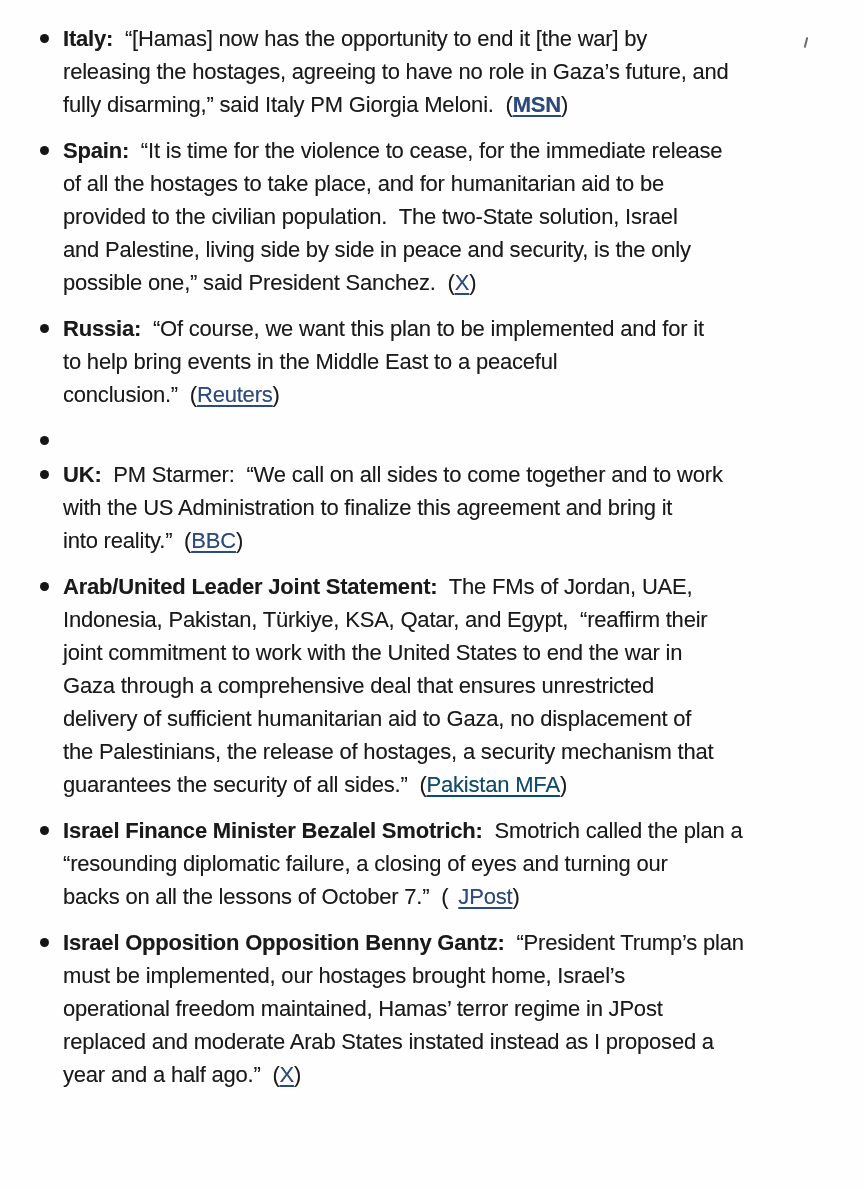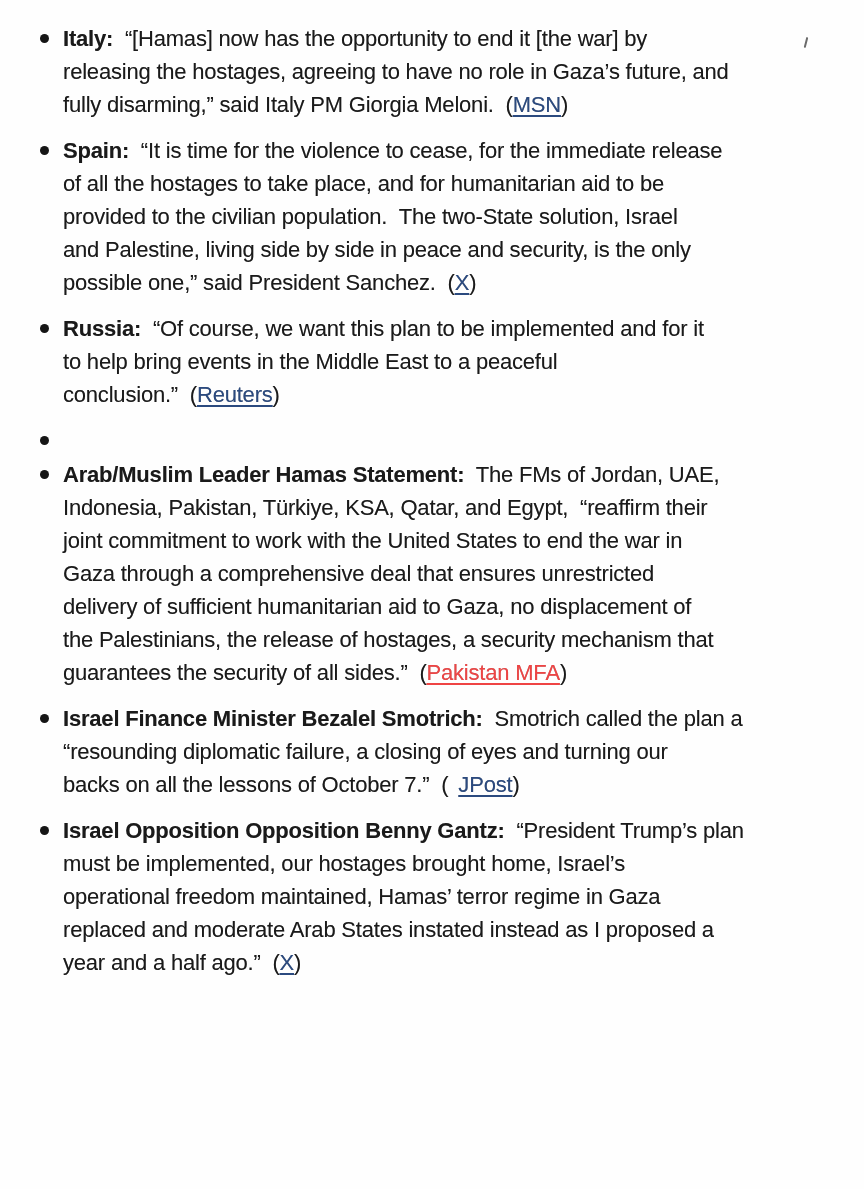--- a/index.html
+++ b/index.html
@@ -66,57 +66,63 @@
 </head>
 <body>
 
 <div class="page">
   <div class="scan-artifact"></div>
   <div class="bullet-list">
       <div class="bullet-item">
         <span class="marker"></span>
         <div class="bullet-text"><span class="bold">Italy:</span><span class="normal">  “[Hamas] now has the opportunity to end it [the war] by
 releasing the hostages, agreeing to have no role in Gaza’s future, and
-fully disarming,” said Italy PM Giorgia Meloni.  (</span><a class="doc-link" style="color: rgb(43, 74, 127);">MSN</a><span class="normal">)</span></div>
+fully disarming,” said Italy PM Giorgia Meloni.  (</span><a class="doc-link" style="color: rgb(43, 74, 127); font-weight: bold;">MSN</a><span class="normal">)</span></div>
       </div>
       <div class="bullet-item">
         <span class="marker"></span>
         <div class="bullet-text"><span class="bold">Spain:</span><span class="normal">  “It is time for the violence to cease, for the immediate release
 of all the hostages to take place, and for humanitarian aid to be
 provided to the civilian population.  The two-State solution, Israel
 and Palestine, living side by side in peace and security, is the only
 possible one,” said President Sanchez.  (</span><a class="doc-link" style="color: rgb(43, 74, 127);">X</a><span class="normal">)</span></div>
       </div>
       <div class="bullet-item">
         <span class="marker"></span>
         <div class="bullet-text"><span class="bold">Russia:</span><span class="normal">  “Of course, we want this plan to be implemented and for it
 to help bring events in the Middle East to a peaceful
 conclusion.”  (</span><a class="doc-link" style="color: rgb(43, 74, 127);">Reuters</a><span class="normal">)</span></div>
       </div>
       <div class="bullet-item">
         <span class="marker"></span>
       </div>
       <div class="bullet-item">
         <span class="marker"></span>
-        <div class="bullet-text"><span class="bold">Arab/Muslim Leader Hamas Statement:</span><span class="normal">  The FMs of Jordan, UAE,
+        <div class="bullet-text"><span class="bold">UK:</span><span class="normal">  PM Starmer:  “We call on all sides to come together and to work
+with the US Administration to finalize this agreement and bring it
+into reality.”  (</span><a class="doc-link" style="color: rgb(43, 74, 127);">BBC</a><span class="normal">)</span></div>
+      </div>
+      <div class="bullet-item">
+        <span class="marker"></span>
+        <div class="bullet-text"><span class="bold">Arab/United Leader Joint Statement:</span><span class="normal">  The FMs of Jordan, UAE,
 Indonesia, Pakistan, Türkiye, KSA, Qatar, and Egypt,  “reaffirm their
 joint commitment to work with the United States to end the war in
 Gaza through a comprehensive deal that ensures unrestricted
 delivery of sufficient humanitarian aid to Gaza, no displacement of
 the Palestinians, the release of hostages, a security mechanism that
-guarantees the security of all sides.”  (</span><a class="doc-link" style="color: #ef4444;">Pakistan MFA</a><span class="normal">)</span></div>
+guarantees the security of all sides.”  (</span><a class="doc-link" style="color: #0c4a6e;">Pakistan MFA</a><span class="normal">)</span></div>
       </div>
       <div class="bullet-item">
         <span class="marker"></span>
         <div class="bullet-text"><span class="bold">Israel Finance Minister Bezalel Smotrich:</span><span class="normal">  Smotrich called the plan a
 “resounding diplomatic failure, a closing of eyes and turning our
 backs on all the lessons of October 7.”  (</span><a class="doc-link" style="color: rgb(43, 74, 127); margin-left: 10px;">JPost</a><span class="normal">)</span></div>
       </div>
       <div class="bullet-item">
         <span class="marker"></span>
         <div class="bullet-text"><span class="bold">Israel Opposition Opposition Benny Gantz:</span><span class="normal">  “President Trump’s plan
 must be implemented, our hostages brought home, Israel’s
-operational freedom maintained, Hamas’ terror regime in Gaza
+operational freedom maintained, Hamas’ terror regime in JPost
 replaced and moderate Arab States instated instead as I proposed a
 year and a half ago.”  (</span><a class="doc-link" style="color: rgb(43, 74, 127);">X</a><span class="normal">)</span></div>
       </div>
     </div>
 </div>
 
 </body></html>

